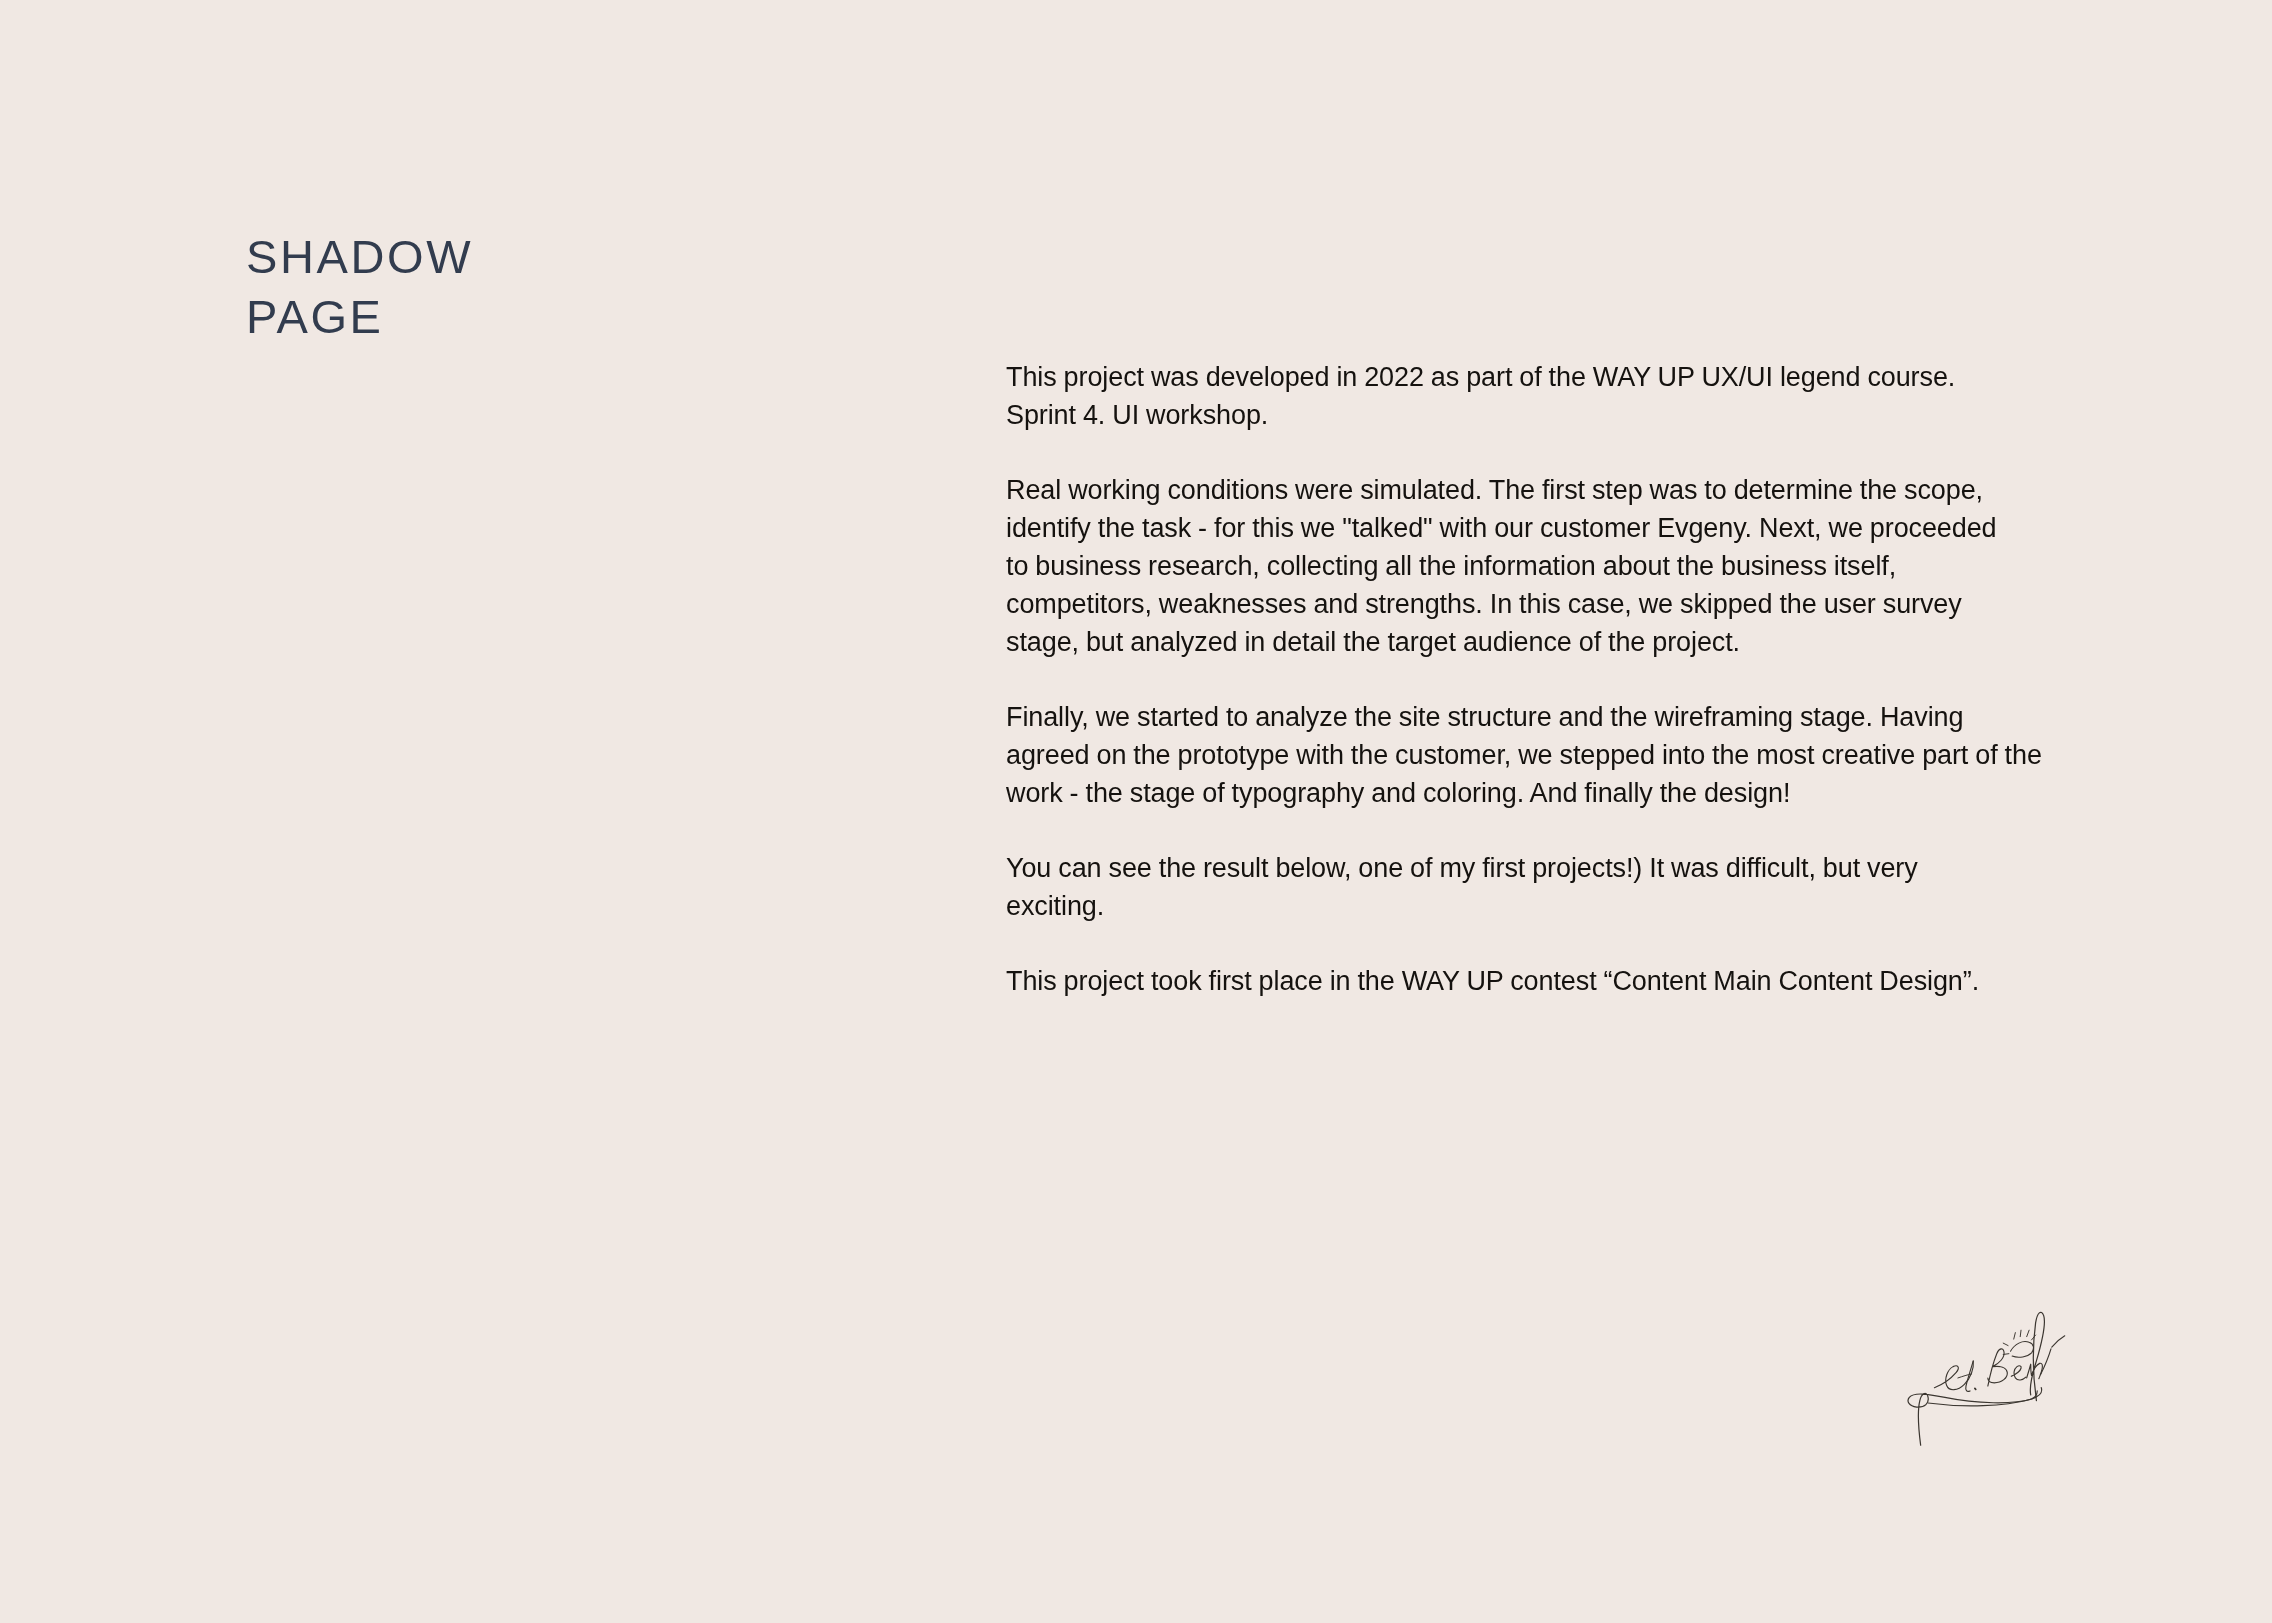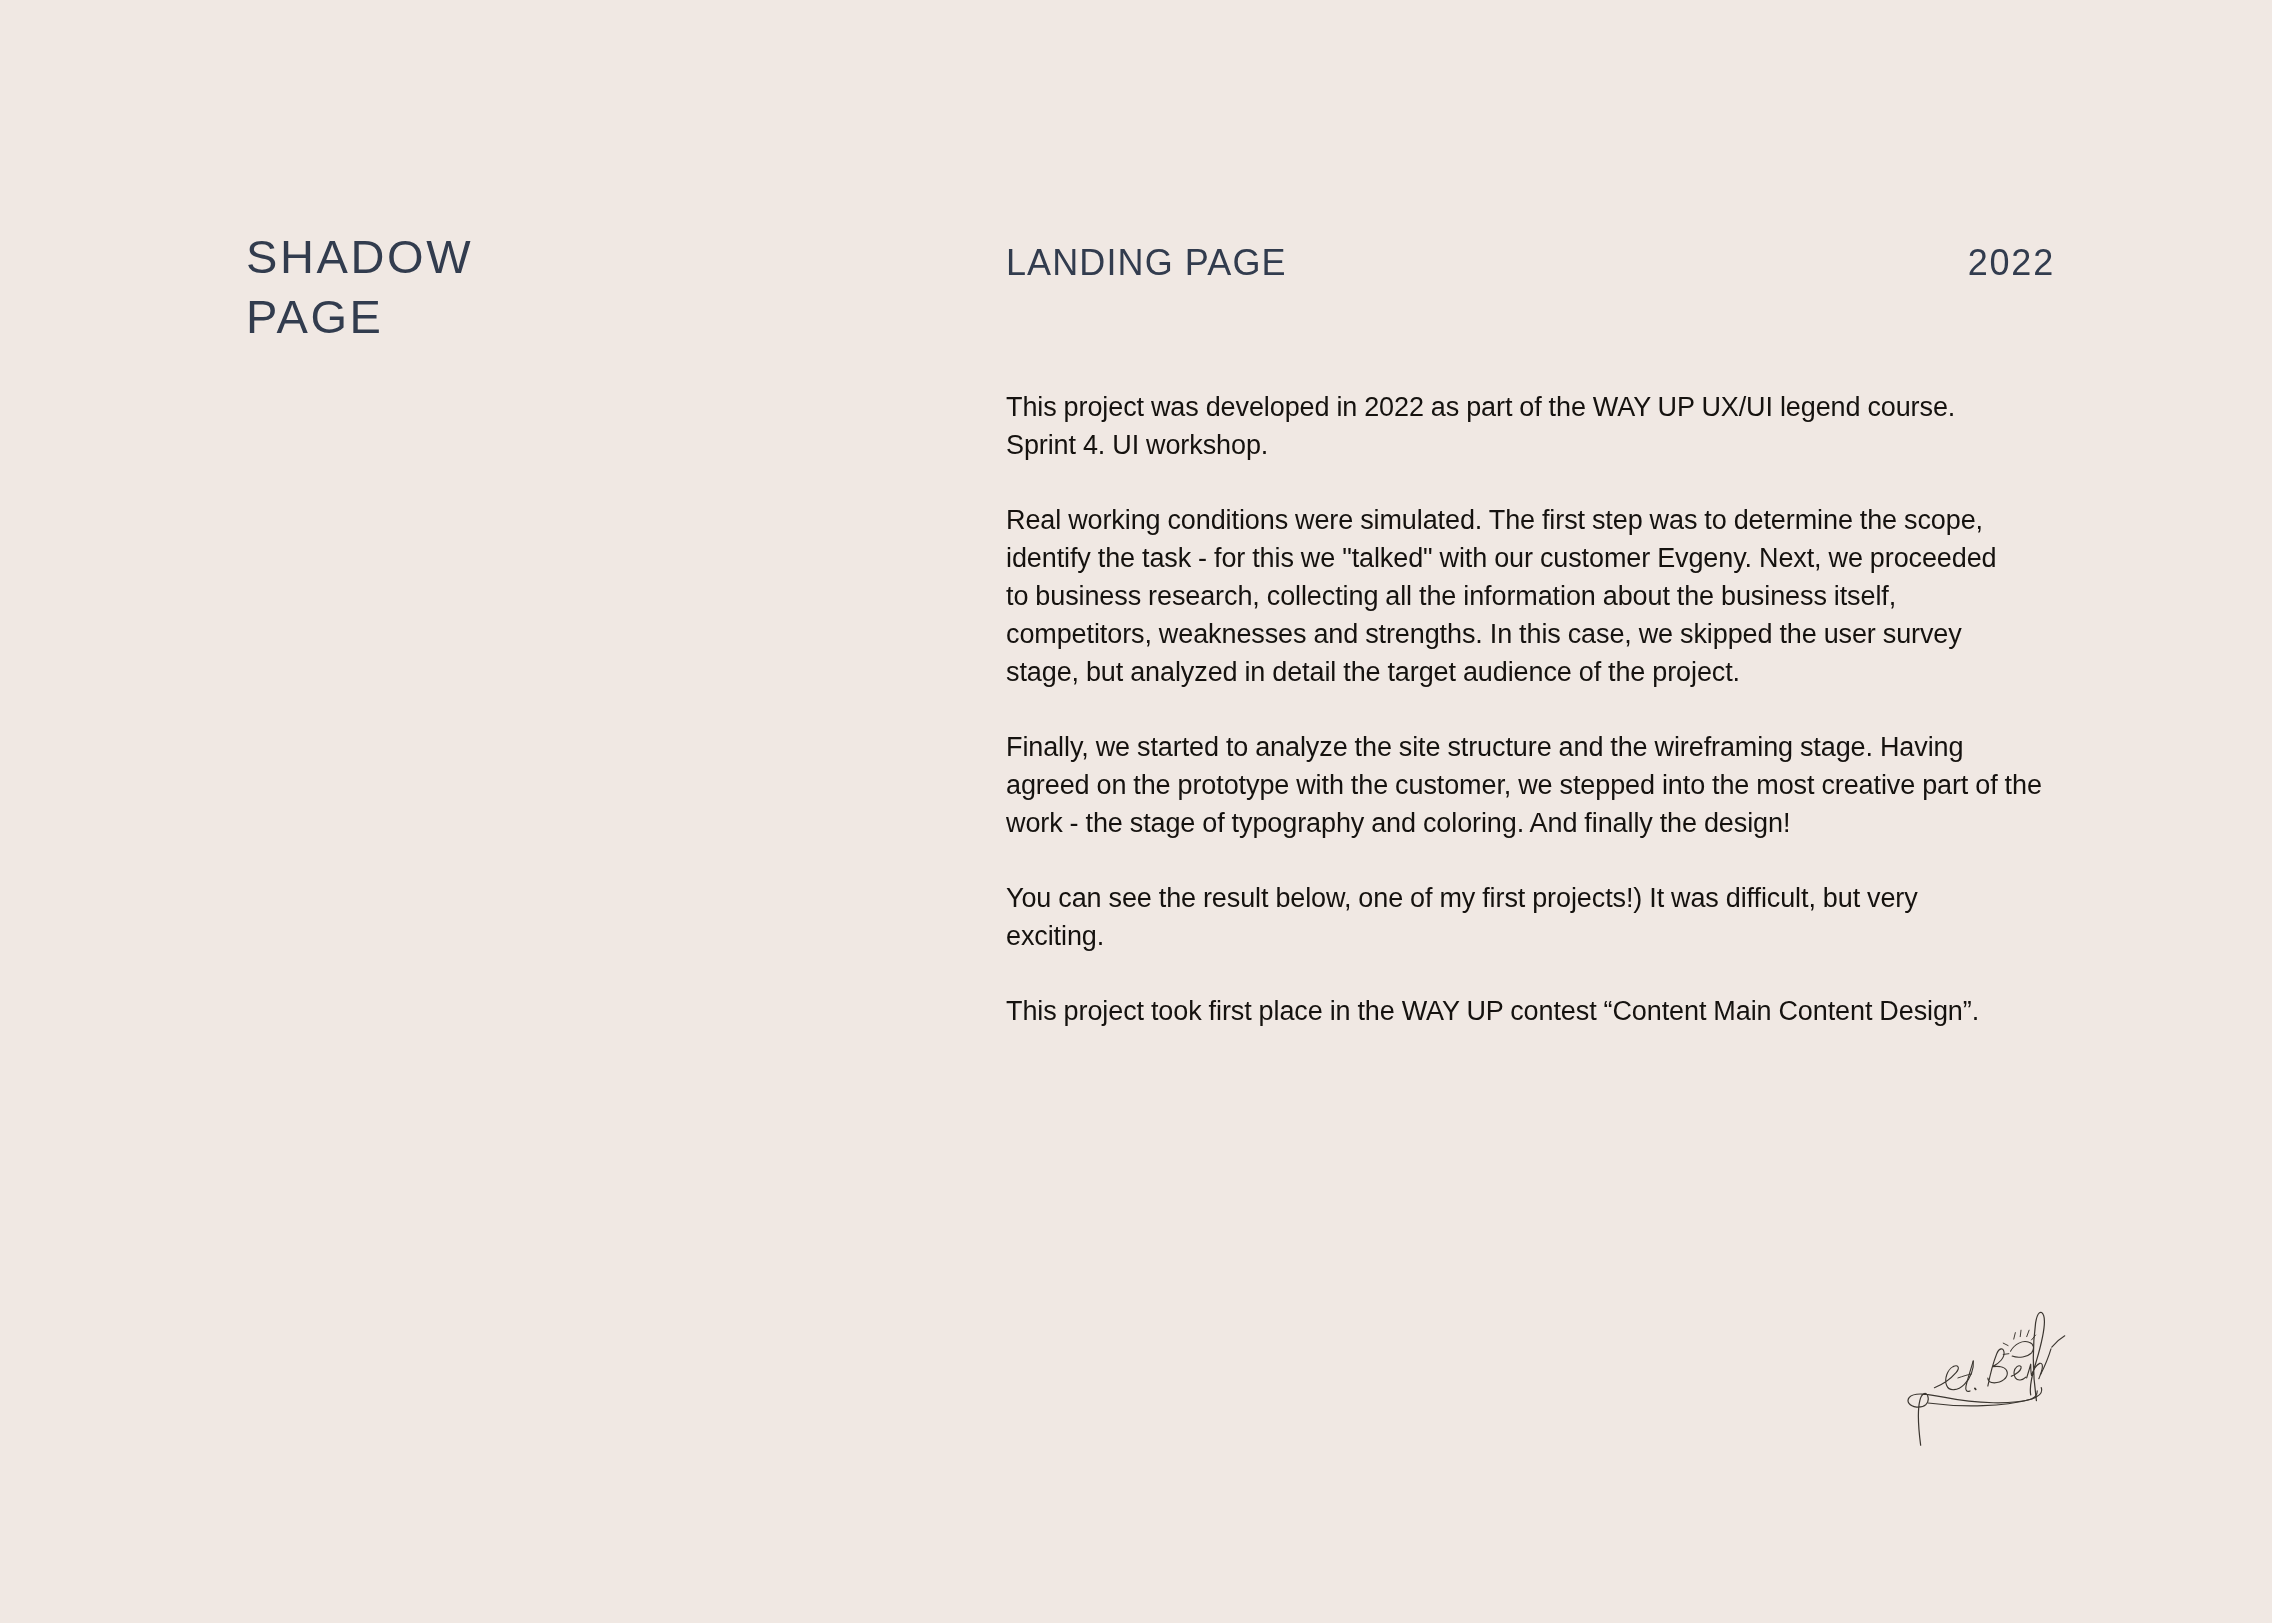--- a/index.html
+++ b/index.html
@@ -63,21 +63,21 @@
     font-weight: 400;
     letter-spacing: 1.1px;
     color: #323c4e;
     white-space: nowrap;
   }
   .meta-year {
     letter-spacing: 1.8px;
   }
 
   .body-block {
-    margin-top: 92px;
+    margin-top: 116px;
   }
   .para {
     font-family: "Liberation Sans", sans-serif;
     font-size: 27px;
     line-height: 38px;
     font-weight: 400;
     letter-spacing: -0.1px;
     color: #15120f;
     margin: 0 0 37px 0;
     width: 1049px;
@@ -119,24 +119,20 @@
 
 <div class="page">
 
   <div class="brand">
     <span class="brand-line">SHADOW</span>
     <span class="brand-line">PAGE</span>
   </div>
 
   <div class="content">
 
-    <div class="meta-row">
-      <span class="meta-title">LANDING PAGE</span>
-      <span class="meta-year">2022</span>
-    </div>
 
     <div class="body-block">
       <p class="para p1">This project was developed in 2022 as part of the WAY UP UX/UI legend course. Sprint 4. UI workshop.</p>
       <p class="para p2">Real working conditions were simulated. The first step was to determine the scope, identify the task - for this we "talked" with our customer Evgeny. Next, we proceeded to business research, collecting all the information about the business itself, competitors, weaknesses and strengths. In this case, we skipped the user survey stage, but analyzed in detail the target audience of the project.</p>
       <p class="para p3">Finally, we started to analyze the site structure and the wireframing stage. Having agreed on the prototype with the customer, we stepped into the most creative part of the work - the stage of typography and coloring. And finally the design!</p>
       <p class="para p4">You can see the result below, one of my first projects!) It was difficult, but very exciting.</p>
       <p class="para p5">This project took first place in the WAY UP contest “Content Main Content Design”.</p>
     </div>
 
   </div>

